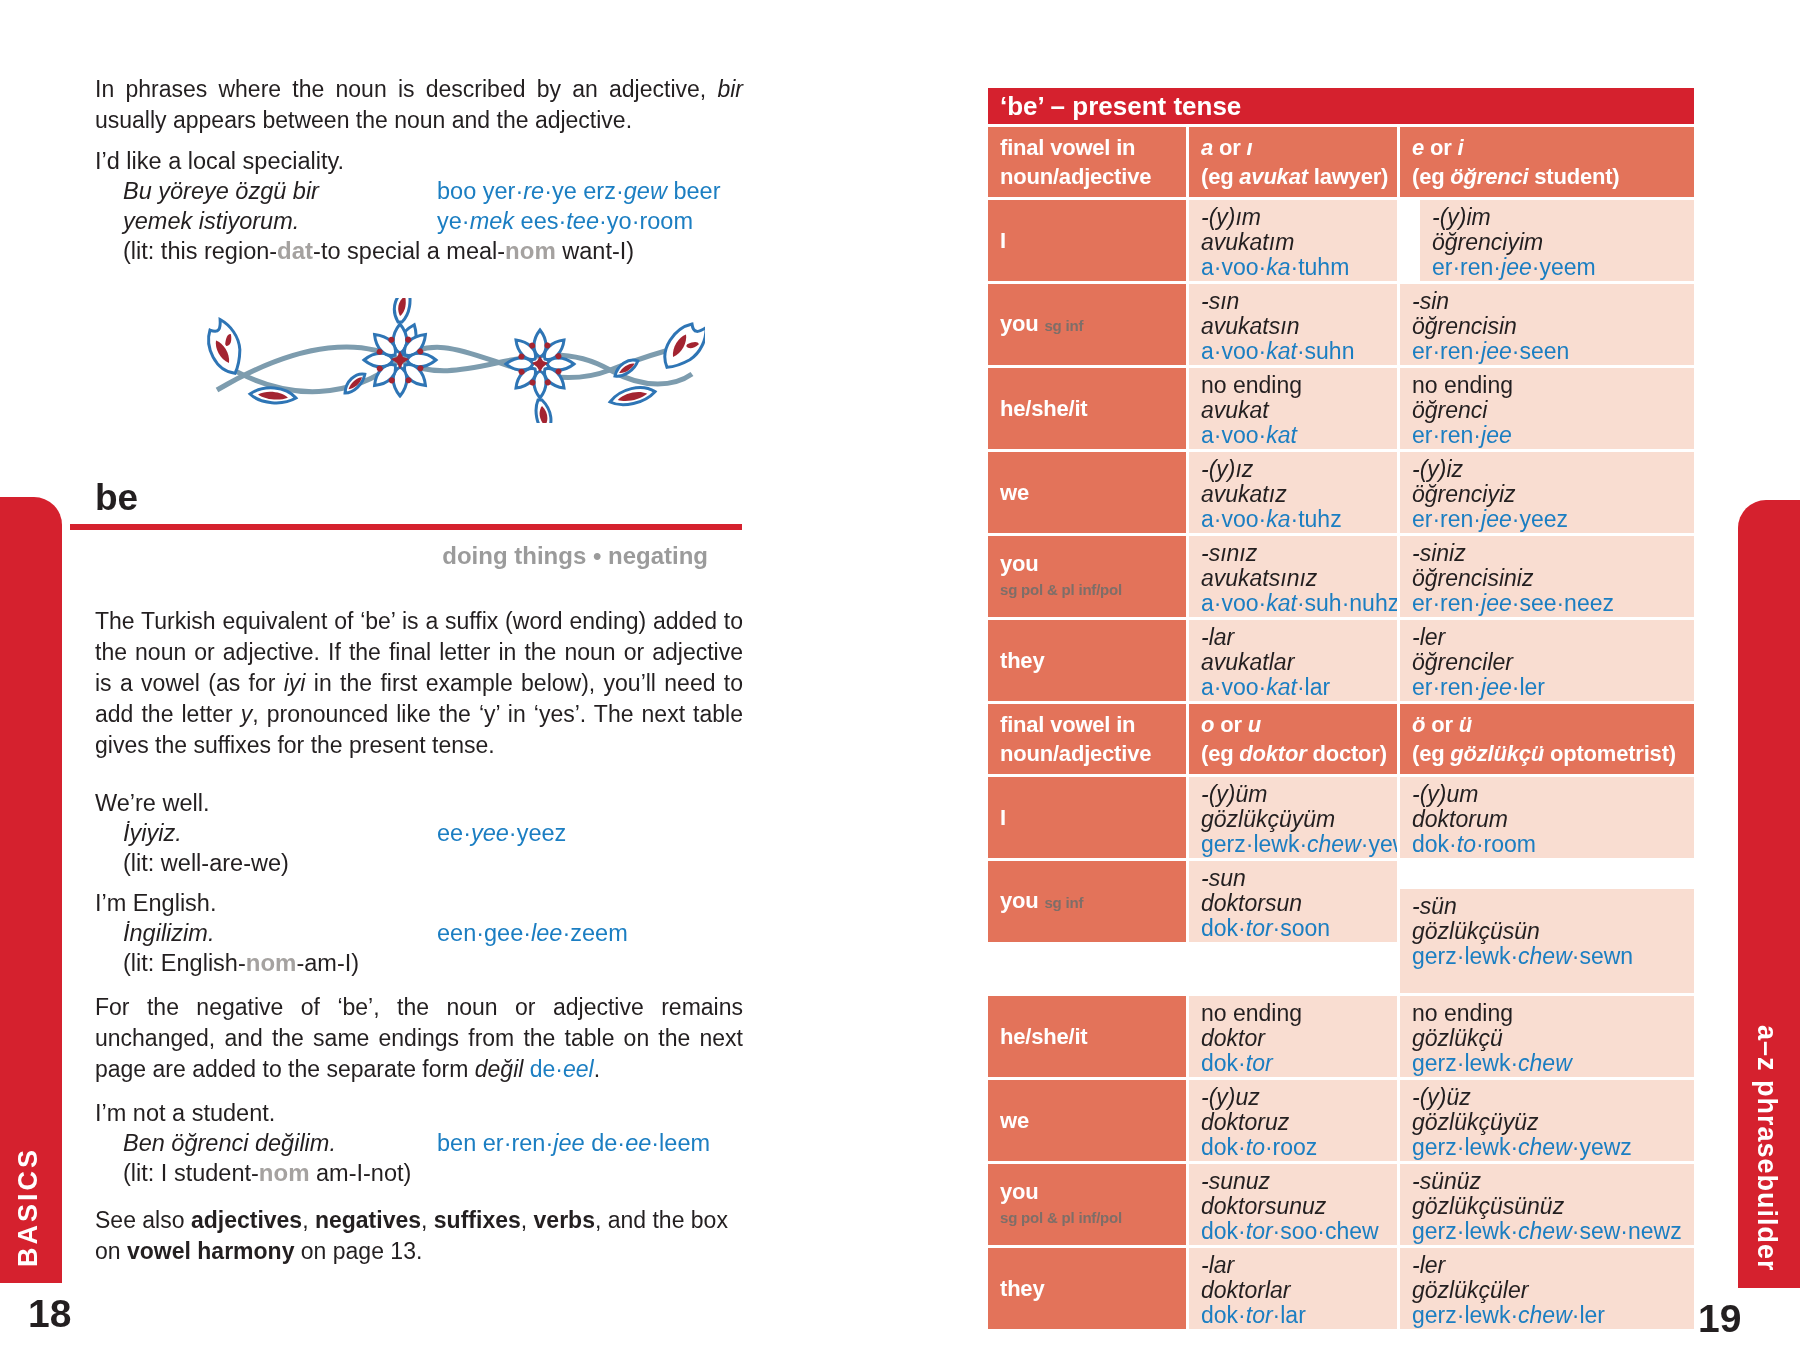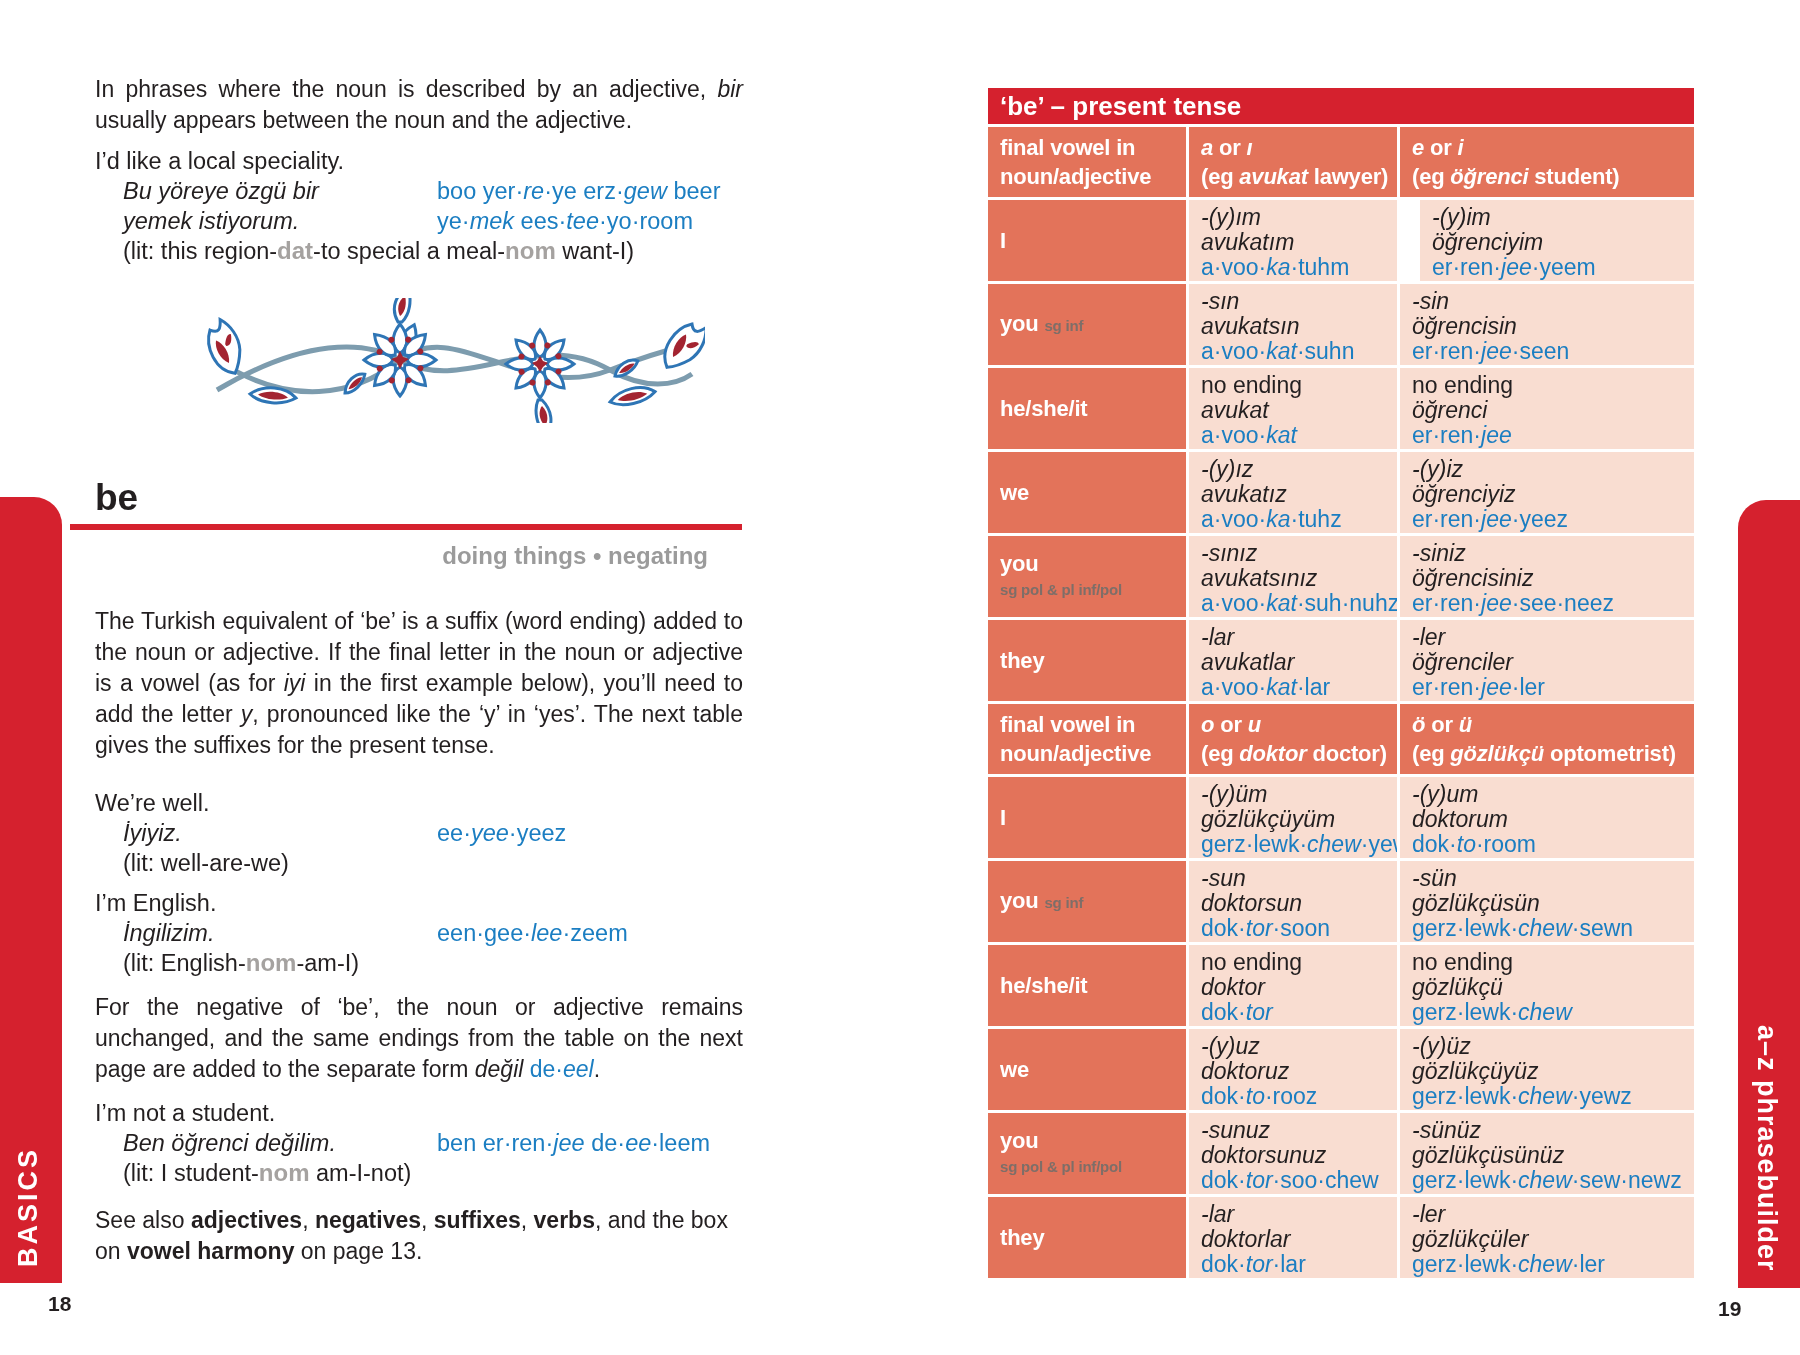--- a/index.html
+++ b/index.html
@@ -24,21 +24,21 @@
   .abs{position:absolute;}
   .para{font-size:23px;line-height:31px;text-align:justify;}
   .ex-head{font-size:23.5px;font-weight:normal;line-height:30px;}
   .ex-row{position:relative;line-height:30px;font-size:23.5px;}
   .turk{margin-left:28px;font-style:italic;}
   .pron{position:absolute;left:342px;top:0;white-space:nowrap;}
   .lit{margin-left:28px;font-size:23.5px;line-height:30px;}
   .be-heading{font-size:37px;font-weight:bold;line-height:40px;}
   .red-rule{background:var(--red);height:6px;}
   .tags-line{font-size:24px;font-weight:bold;color:var(--gray);text-align:right;}
-  .page-num{font-size:21px;font-weight:bold;margin-left:20px;}
+  .page-num{font-size:39px;font-weight:bold;}
   
   .tab{background:var(--red);position:absolute;}
   .tab-left{left:0;top:497px;width:62px;height:786px;border-radius:0 28px 0 0;}
   .tab-right{left:1738px;top:500px;width:62px;height:788px;border-radius:28px 0 0 0;}
   .tab-label{
     position:absolute;left:13px;bottom:16px;color:#ffffff;font-weight:bold;
     font-size:27px;writing-mode:vertical-rl;white-space:nowrap;
   }
   .tab-left .tab-label{transform:rotate(180deg);letter-spacing:3px;}
   .tab-right .tab-label{letter-spacing:1px;}
@@ -350,21 +350,21 @@
           <div class="line"><span class="s-bl">dok·</span><span class="s-bli">to</span><span class="s-bl">·room</span></div>
         </div>
         <div class="cell cell-label" style="height: 81px;">
           <div class="line"><span>you </span><span class="s-lg">sg inf</span></div>
         </div>
         <div class="cell cell-body" style="height: 81px;">
           <div class="line"><span class="s-i">-sun</span></div>
           <div class="line"><span class="s-i">doktorsun</span></div>
           <div class="line"><span class="s-bl">dok·</span><span class="s-bli">tor</span><span class="s-bl">·soon</span></div>
         </div>
-        <div class="cell cell-body" style="height: 81px;">
+        <div class="cell cell-body" style="height: 104px; margin-top: 28px;">
           <div class="line"><span class="s-i">-sün</span></div>
           <div class="line"><span class="s-i">gözlükçüsün</span></div>
           <div class="line"><span class="s-bl">gerz·lewk·</span><span class="s-bli">chew</span><span class="s-bl">·sewn</span></div>
         </div>
         <div class="cell cell-label" style="height: 81px;">
           <div class="line"><span>he/she/it</span></div>
         </div>
         <div class="cell cell-body" style="height: 81px;">
           <div class="line"><span>no ending</span></div>
           <div class="line"><span class="s-i">doktor</span></div>

